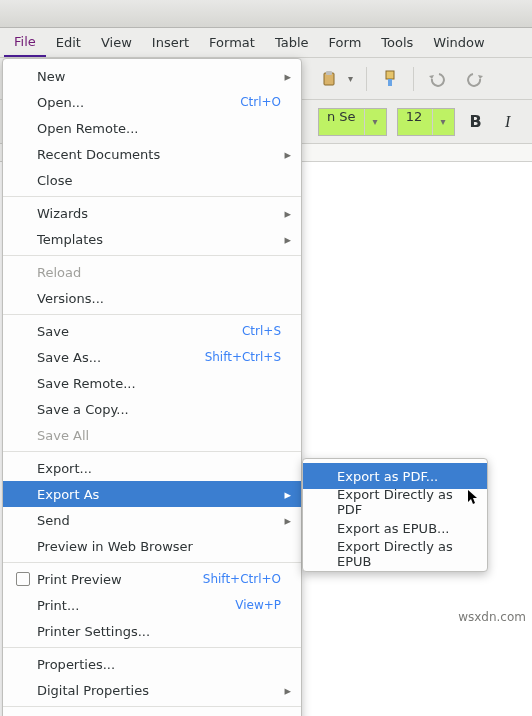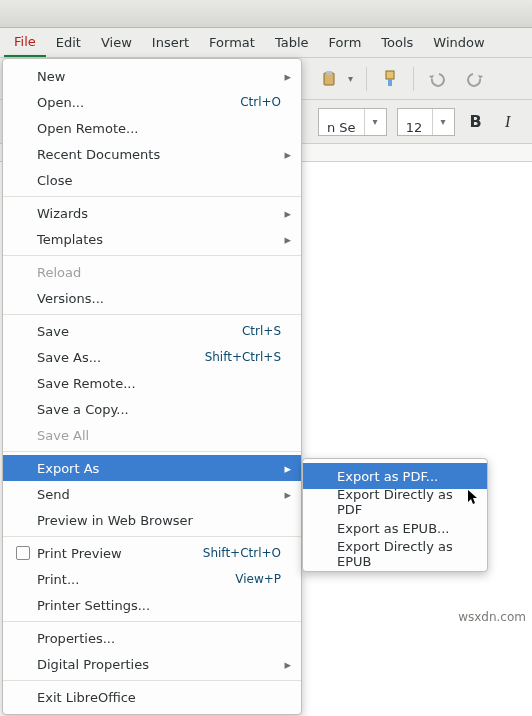--- a/index.html
+++ b/index.html
@@ -1,41 +1,41 @@
 <!DOCTYPE html>
 <html><head>
 <meta charset="utf-8">
 <style>
   * { box-sizing: border-box; margin: 0; padding: 0; font-family: "DejaVu Sans", "Liberation Sans", Arial, sans-serif; }
   body { width: 532px; height: 716px; background: #eeeeec; overflow: hidden; font-size: 13px; color: #2e3436; }
   .titlebar { height: 28px; background: linear-gradient(#e8e8e6,#d6d6d2); border-bottom: 1px solid #b6b6b3; }
   .menubar { height: 30px; display: flex; align-items: center; padding: 0 4px; background: #ededeb; border-bottom: 1px solid #cfcfcb; }
   .menubar .mitem { padding: 6px 10px; cursor: default; }
-  .menubar .mitem.active { color: #b91c1c; border-bottom: 2px solid #15803d; }
+  .menubar .mitem.active { color: #701a75; border-bottom: 2px solid #4c1d95; }
   .toolbar { height: 42px; display: flex; align-items: center; gap: 8px; padding: 4px 8px; background: #ededeb; border-bottom: 1px solid #cfcfcb; }
   .toolbar .tbtn { width: 30px; height: 30px; display: flex; align-items: center; justify-content: center; border: 1px solid transparent; border-radius: 3px; }
   .toolbar .tbtn.dd { width: 42px; justify-content: space-between; padding: 0 4px; }
   .toolbar .sep { width: 1px; height: 24px; background: #cfcfcb; }
   .fmtbar { height: 44px; display: flex; align-items: center; gap: 10px; padding: 4px 8px; background: #ededeb; border-bottom: 1px solid #cfcfcb; }
-  .combo { display: flex; align-items: flex-end; border: 1px solid #b6b6b3; background: #ffffff; height: 28px; }
+  .combo { display: flex; align-items: flex-start; border: 1px solid #b6b6b3; background: #bef264; height: 28px; }
   .combo .val { padding: 0 8px; min-width: 34px; }
   .combo .ddbtn { width: 22px; height: 26px; display: flex; align-items: center; justify-content: center; border-left: 1px solid #d0d0cd; }
   .bold { font-weight: bold; font-size: 16px; width: 22px; text-align: center; }
   .italic { font-style: italic; font-size: 16px; width: 22px; text-align: center; font-family: serif; }
   .docarea { position: absolute; left: 0; right: 0; top: 144px; bottom: 0; background: #fff; }
   .ruler { height: 18px; background: #f7f7f5; border-bottom: 1px solid #d0d0cd; }
 
   
   .menu { position: absolute; background: #fdfdfd; border: 1px solid #bfbfbc; border-radius: 4px; box-shadow: 0 3px 10px rgba(0,0,0,0.25); padding: 4px 0; }
   .menu.file { left: 2px; top: 58px; width: 300px; }
   .menu.sub { left: 302px; top: 458px; width: 186px; }
   .menu .row { display: flex; align-items: center; height: 26px; padding: 0 10px 0 10px; cursor: default; }
   .menu .row .iconcell { width: 20px; display: flex; justify-content: center; }
   .menu .row .lbl { flex: 1; padding-left: 4px; }
-  .menu .row .accel { color: #0c4a6e; font-size: 12px; padding-left: 10px; }
+  .menu .row .accel { color: #3b82f6; font-size: 12px; padding-left: 10px; }
   .menu .row .subarrow { width: 10px; text-align: right; color: #6f6f6b; }
   .menu .row.highlight { background: #3b7ed0; color: #fff; }
   .menu .row.highlight .accel, .menu .row.highlight .subarrow { color: #fff; }
   .menu .row.disabled .lbl { color: #a0a09c; }
   .menu .msep { height: 1px; background: #e0e0dd; margin: 3px 0; }
   .checkbox { width: 14px; height: 14px; border: 1px solid #8a8a86; border-radius: 2px; }
 
   .watermark { position: absolute; right: 6px; bottom: 92px; font-size: 12px; color: #7a7a77; }
   .caret { position: absolute; width: 10px; height: 16px; }
   .chev { font-size: 10px; color: #6f6f6b; }
@@ -181,20 +181,25 @@
       <span class="iconcell"></span>
       <span class="lbl">Save a Copy...</span>
       <span class="subarrow"></span>
     </div>
     <div class="row disabled">
       <span class="iconcell"></span>
       <span class="lbl">Save All</span>
       <span class="subarrow"></span>
     </div>
     <div class="msep"></div>
+    <div class="row">
+      <span class="iconcell"></span>
+      <span class="lbl">Export...</span>
+      <span class="subarrow"></span>
+    </div>
     <div class="row highlight">
       <span class="iconcell"></span>
       <span class="lbl">Export As</span>
       <span class="subarrow">▸</span>
     </div>
     <div class="row">
       <span class="iconcell"></span>
       <span class="lbl">Send</span>
       <span class="subarrow">▸</span>
     </div>

